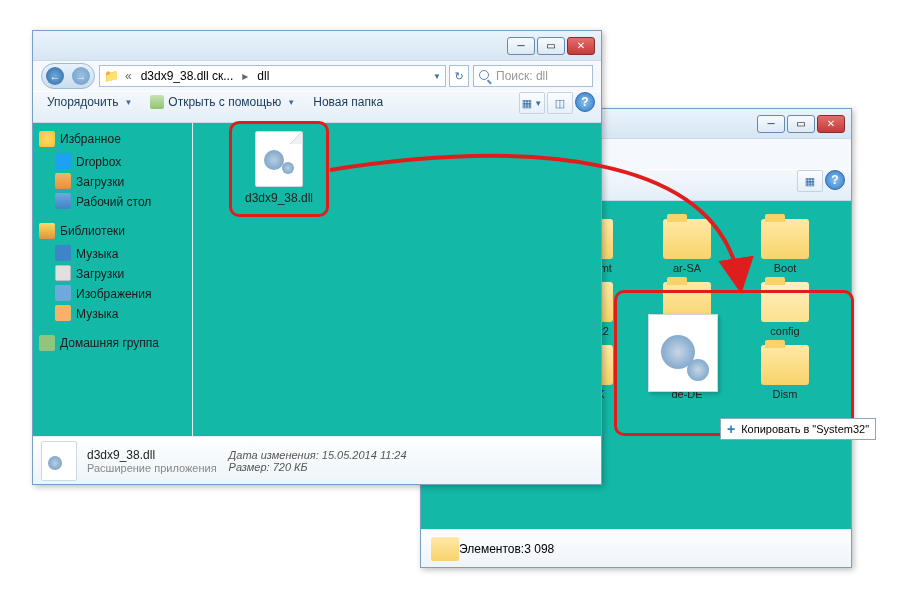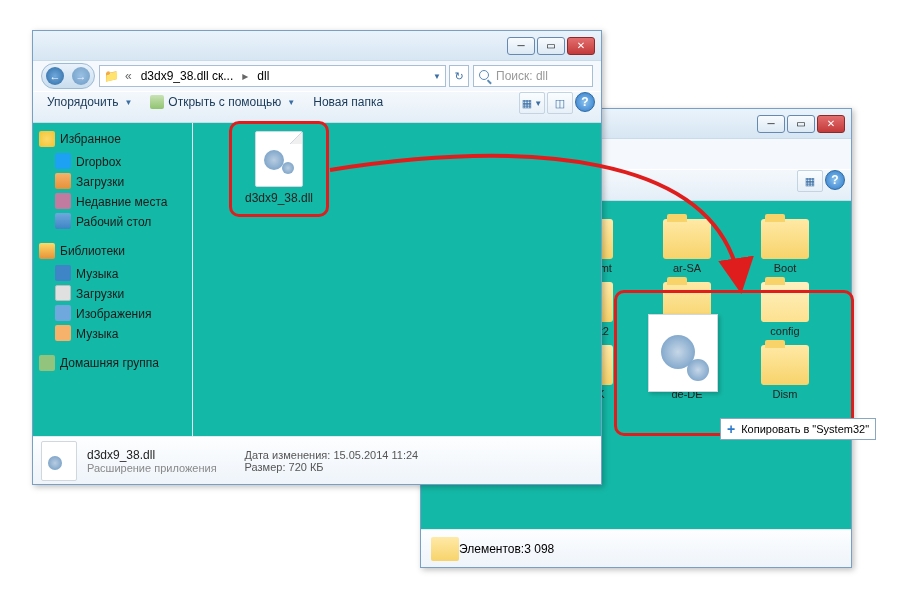--- a/index.html
+++ b/index.html
@@ -60,21 +60,21 @@
   .gear{position:absolute;width:20px;height:20px;border-radius:50%;background:radial-gradient(#b8cde0,#6a97c2);left:8px;top:18px;}
   .gear2{width:12px;height:12px;left:26px;top:30px;}
   .highlight-red{ border:3px solid #e01d1d; border-radius:10px; position:absolute; pointer-events:none;}
 
   .details { height:48px; border-top:1px solid #e3eaf1; background:linear-gradient(#fdfeff,#eef4fa); display:flex; align-items:center; padding:4px 8px; font-size:12px; gap:10px;}
   .det-ic { width:36px;height:40px;border:1px solid #d0d7de;background:#fff;border-radius:2px;position:relative;}
   .det-gear{position:absolute;width:14px;height:14px;border-radius:50%;background:radial-gradient(#b8cde0,#6a97c2);left:6px;top:14px;}
   .det-text{display:flex;flex-direction:column;}
   .det-name{color:#222;}
   .det-sub{color:#888;font-size:11px;}
-  .det-meta{display:flex;flex-direction:column;color:#555;font-size:11px;margin-left:18px;}
+  .det-meta{display:flex;flex-direction:column;color:#555;font-size:11px;margin-left:2px;font-style:italic;}
   
   .grid { display:flex; flex-wrap:wrap; gap:8px 18px; padding:8px; align-content:flex-start;}
   .folder { width:80px; text-align:center; font-size:11px; color:#222;}
   .folder-ic{ width:48px;height:40px;margin:0 auto 3px;background:linear-gradient(#ffe9a6,#f7d36a);border-radius:3px;position:relative;}
   .folder-ic::before{content:"";position:absolute;top:-5px;left:4px;width:20px;height:8px;background:#f7d36a;border-radius:2px 2px 0 0;}
   .folder-open{background:linear-gradient(#fff0c0,#fce18f);}
   
   .arrow-svg{position:absolute; z-index:20; pointer-events:none;}
   .copy-tooltip{ position:absolute; z-index:25; background:#fff;border:1px solid #8aa7c2;padding:2px 6px;font-size:11px;display:flex;align-items:center;gap:4px;white-space:nowrap;}
   .plus{color:#2d7acc;font-weight:bold;font-size:14px;margin-right:2px;}
@@ -244,24 +244,20 @@
           </div>
         <div class="sb-item">
             <span class="sb-ic ic-dropbox"></span>
             <span>Dropbox</span>
           </div>
         <div class="sb-item">
             <span class="sb-ic ic-download"></span>
             <span>Загрузки</span>
           </div>
         <div class="sb-item">
-            <span class="sb-ic ic-recent"></span>
-            <span>Недавние места</span>
-          </div>
-        <div class="sb-item">
             <span class="sb-ic ic-desk"></span>
             <span>Рабочий стол</span>
           </div>
       </div>
       <div class="sb-group">
         <div class="sb-hdr">
             <span class="sb-ic ic-lib"></span>
             <span>Библиотеки</span>
           </div>
         <div class="sb-item">

